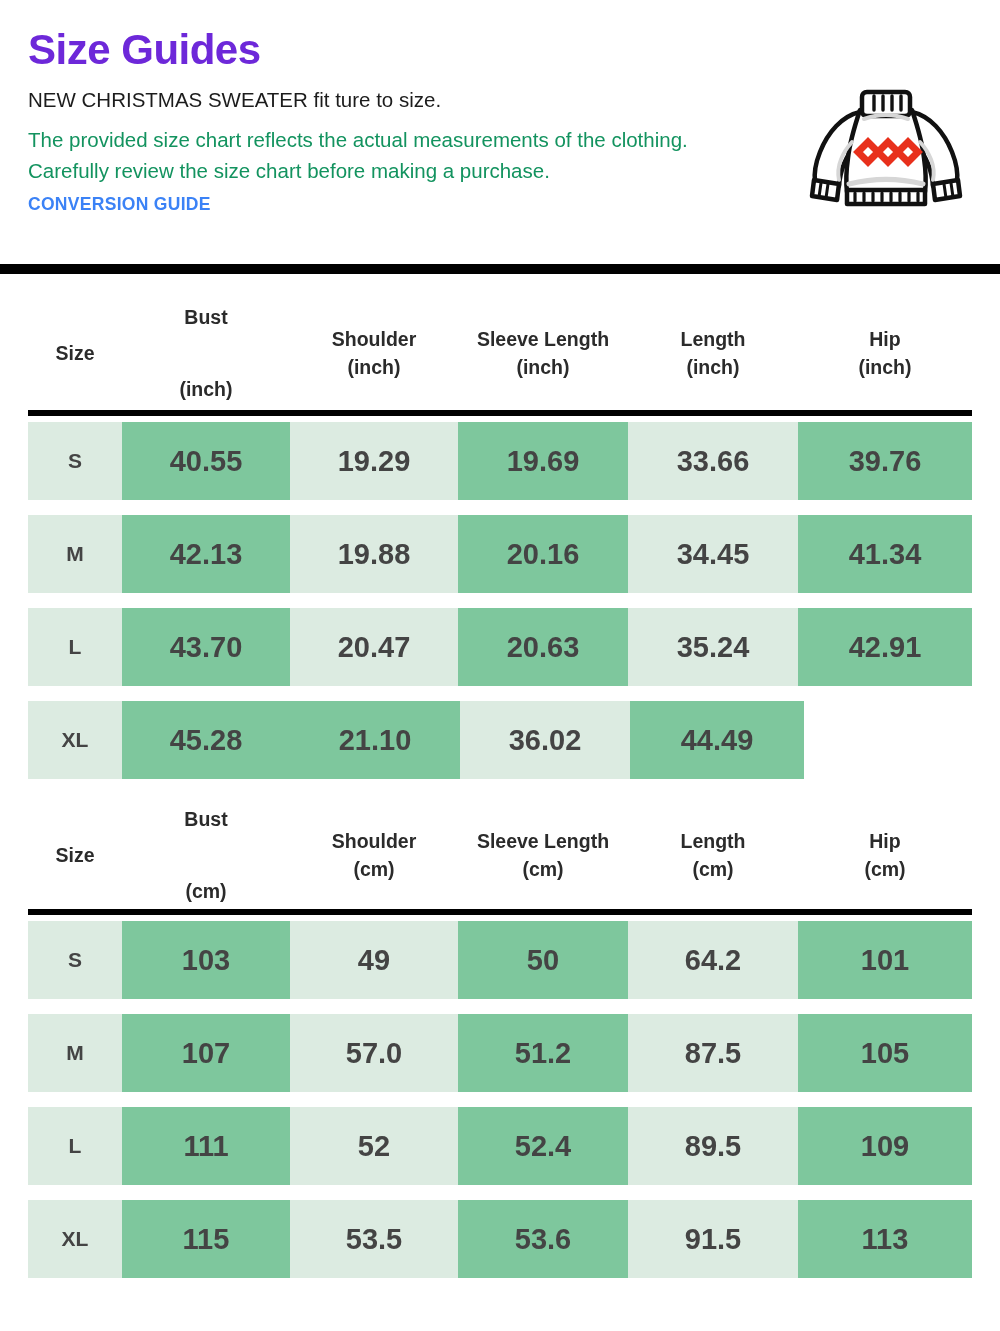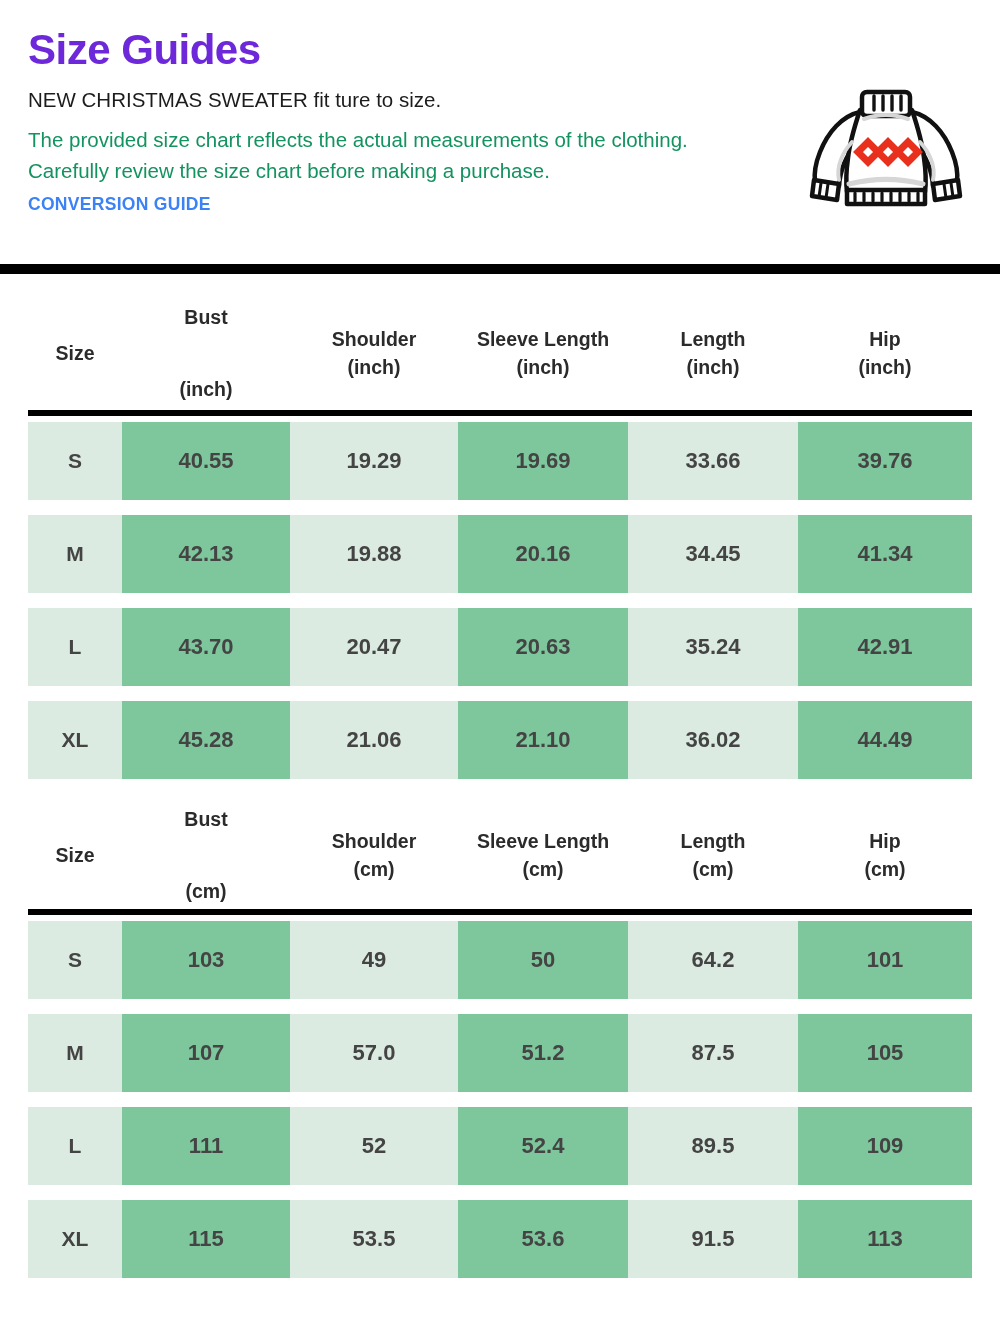--- a/index.html
+++ b/index.html
@@ -106,21 +106,21 @@
   .trow {
     display: flex;
     width: 944px;
     margin: 0 auto 15px auto;
     height: 78px;
   }
   .td {
     display: flex;
     align-items: center;
     justify-content: center;
-    font-size: 22px;
+    font-size: 29px;
     font-weight: bold;
     color: #444444;
     box-sizing: border-box;
   }
   .td.size-cell { font-size: 21px; }
   .shade-light { background: #dcebe1; }
   .shade-dark  { background: #7ec79d; }
 
   
   .c-size     { width: 94px;  flex: 0 0 94px; }
@@ -256,21 +256,20 @@
     <div class="td c-bust shade-dark">43.70</div>
     <div class="td c-shoulder shade-light">20.47</div>
     <div class="td c-sleeve shade-dark">20.63</div>
     <div class="td c-length shade-light">35.24</div>
     <div class="td c-hip shade-dark">42.91</div>
   </div>
 
   <div class="trow">
     <div class="td size-cell c-size shade-light">XL</div>
     <div class="td c-bust shade-dark">45.28</div>
-    <div class="td c-shoulder shade-light">21.06</div>
     <div class="td c-sleeve shade-dark">21.10</div>
     <div class="td c-length shade-light">36.02</div>
     <div class="td c-hip shade-dark">44.49</div>
   </div>
 </div>
 
 <div class="table-block">
   <div class="thead-row cm-head">
     <div class="th c-size">
       <span>Size</span>

